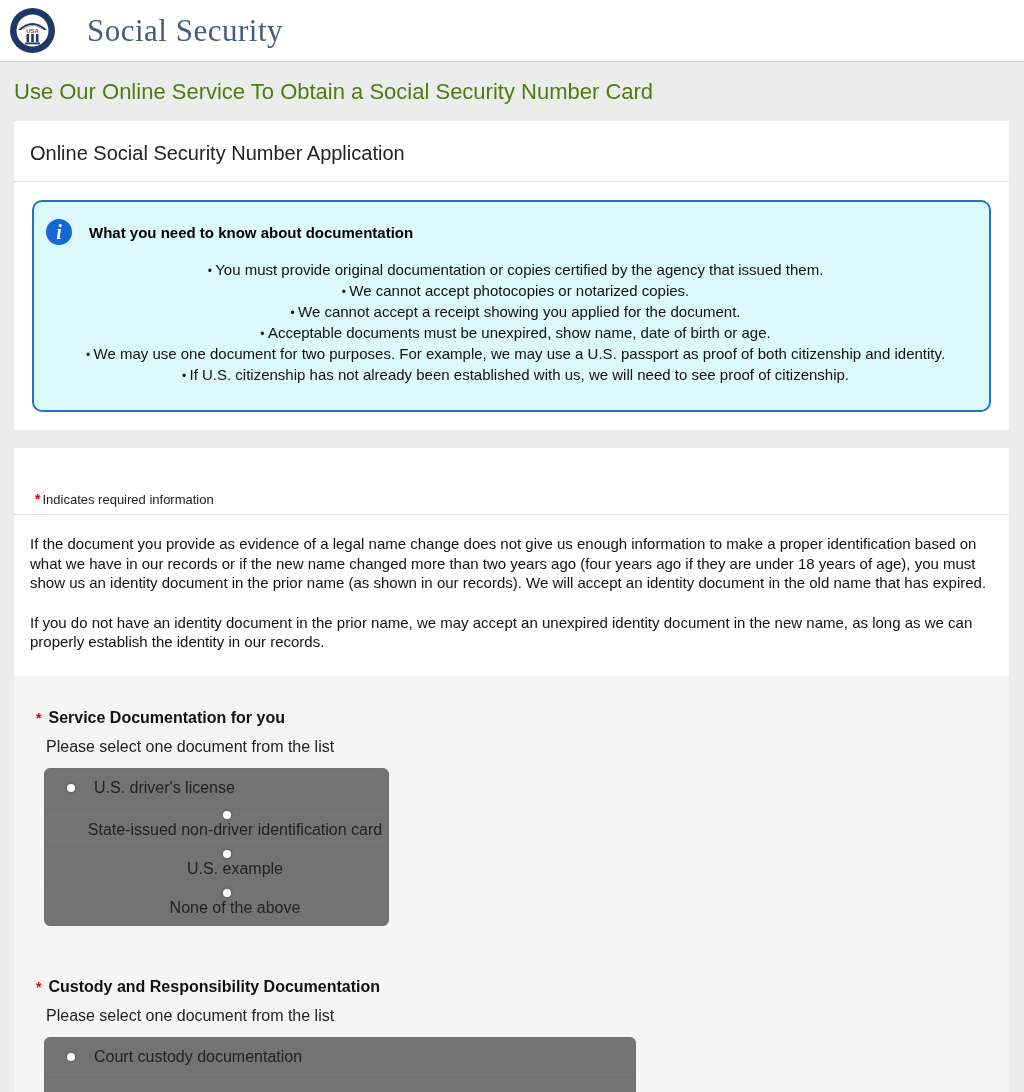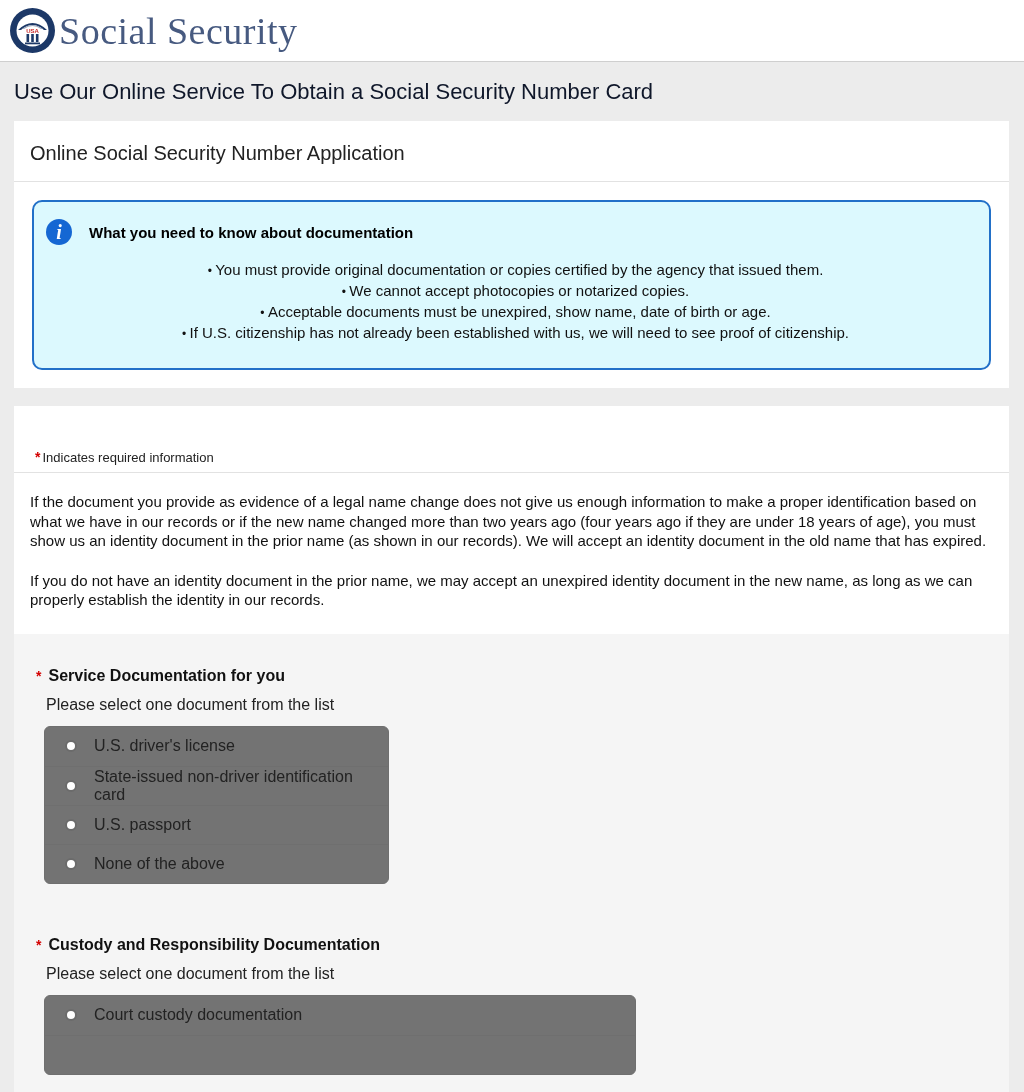--- a/index.html
+++ b/index.html
@@ -17,25 +17,25 @@
     color:var(--text);
   }
   
   .site-header{
     height:62px;background:#fff;border-bottom:1px solid #cfcfcf;
     display:flex;align-items:center;padding-left:10px;
   }
   .seal{width:45px;height:45px;flex:0 0 45px;}
   .logotype{
     font-family:"Liberation Serif","DejaVu Serif",serif;
-    font-size:38px;color:var(--brand-navy);margin-left:4px;letter-spacing:.5px;
+    font-size:31px;color:var(--brand-navy);margin-left:32px;letter-spacing:.5px;
   }
   
   .page-title{
-    font-size:22px;color:#0f172a;font-weight:400;
+    font-size:22px;color:#4d7c0f;font-weight:400;
     padding:17px 14px 16px;
   }
   
   .card{background:var(--card-bg);margin:0 15px 0 14px;}
   .card + .card{margin-top:18px;}
   .card-header{padding:21px 16px 16px;border-bottom:1px solid var(--divider);}
   .card-title{font-size:20px;font-weight:400;color:#222;}
   .card-body{padding:18px;}
   
   .info-box{
@@ -73,21 +73,21 @@
   .field-label{font-size:16px;font-weight:bold;margin-left:5px;color:#111;}
   .field-helper{font-size:16px;margin:11px 0 0 16px;color:#222;}
   .radio-group{
     margin:12px 0 0 14px;background:#737373;
     border:1px solid var(--group-border);border-radius:6px;
     overflow:hidden;
   }
   .radio-row{
     display:flex;align-items:center;height:39px;padding-left:20px;cursor:pointer;
   }
-  .radio-row + .radio-row{border-top:1px solid var(--group-border);}
+  .radio-row + .radio-row{border-top:1px solid var(--group-border);flex-direction:column;}
   .radio-circle{
     width:12px;height:12px;border:2px solid #6b6b6b;border-radius:50%;
     background:#fff;flex:0 0 12px;
   }
   .radio-label{font-size:16px;margin-left:17px;color:#222;}
   .w-identity{width:345px;}
   .w-custody{width:592px;}
 </style>
 </head>
 <body>
@@ -115,21 +115,23 @@
   </div>
   <div class="card-body">
     <div class="info-box">
       <div class="info-title-row">
         <span class="info-icon">i</span>
         <span class="info-title">What you need to know about documentation</span>
       </div>
       <ul class="info-bullets">
           <li>You must provide original documentation or copies certified by the agency that issued them.</li>
           <li>We cannot accept photocopies or notarized copies.</li>
+          <li>We cannot accept a receipt showing you applied for the document.</li>
           <li>Acceptable documents must be unexpired, show name, date of birth or age.</li>
+          <li>We may use one document for two purposes. For example, we may use a U.S. passport as proof of both citizenship and identity.</li>
           <li>If U.S. citizenship has not already been established with us, we will need to see proof of citizenship.</li>
         </ul>
     </div>
   </div>
 </section>
 
 <section class="card">
   <div class="doc-header">
     <div class="required-note">
       <span class="req-star">*</span><span>Indicates required information</span>
@@ -153,21 +155,21 @@
           <div class="radio-row">
             <span class="radio-circle"></span>
             <span class="radio-label">U.S. driver's license</span>
           </div>
           <div class="radio-row">
             <span class="radio-circle"></span>
             <span class="radio-label">State-issued non-driver identification card</span>
           </div>
           <div class="radio-row">
             <span class="radio-circle"></span>
-            <span class="radio-label">U.S. passport</span>
+            <span class="radio-label">U.S. example</span>
           </div>
           <div class="radio-row">
             <span class="radio-circle"></span>
             <span class="radio-label">None of the above</span>
           </div>
         </div>
     </div>
 
     <div class="field">
       <div class="field-label-row">

